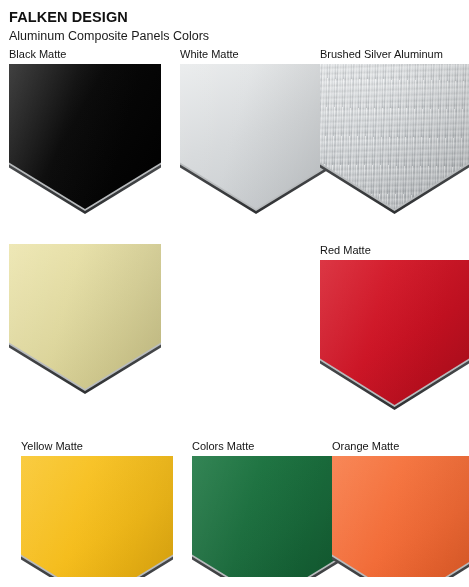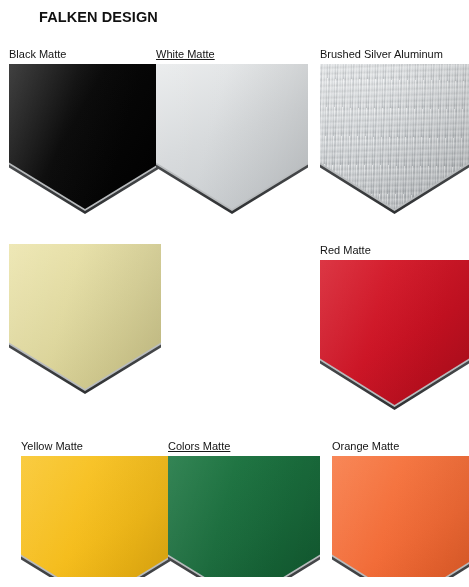--- a/index.html
+++ b/index.html
@@ -11,22 +11,21 @@
     width: 469px;
     height: 587px;
     overflow: hidden;
     font-family: "Liberation Sans", "DejaVu Sans", sans-serif;
     color: #1a1a1a;
     position: relative;
   }
 
   
   .header {
-    padding: 8px 0 0 19px;
-    margin-left: 20px;
+    padding: 8px 0 0 9px;
   }
   .brand {
     font-size: 14.5px;
     font-weight: bold;
     letter-spacing: 0.1px;
     line-height: 1.25;
     color: #111111;
   }
   .subtitle {
     font-size: 12.5px;
@@ -47,21 +46,21 @@
     position: relative;
     height: 196px;
     padding-left: 37px;
   }
   .cell {
     position: absolute;
     top: 0;
     width: 152px;
   }
   .cell.c0 { left: 9px; }
-  .cell.c1 { left: 156px; text-decoration: underline; }
+  .cell.c1 { left: 180px; }
   .cell.c2 { left: 320px; width: 149px; }
 
   .swatch-label {
     font-size: 11px;
     line-height: 13px;
     color: #141414;
     white-space: nowrap;
     margin-bottom: 3px;
   }
 
@@ -136,20 +135,21 @@
   }
 
   
   .row.last { height: 137px; overflow: hidden; margin-left: 12px; }
 </style>
 </head>
 <body style="background: rgb(255, 255, 255);">
 
 <div class="header">
   <div class="brand">FALKEN DESIGN</div>
+  <div class="subtitle">Aluminum Composite Panels Colors</div>
 </div>
 
 <div class="grid">
 
   <div class="row">
     <div class="cell c0">
       <div class="swatch-label">Black Matte</div>
       <div class="panel">
         <div class="edge"></div>
         <div class="edge-light"></div>

